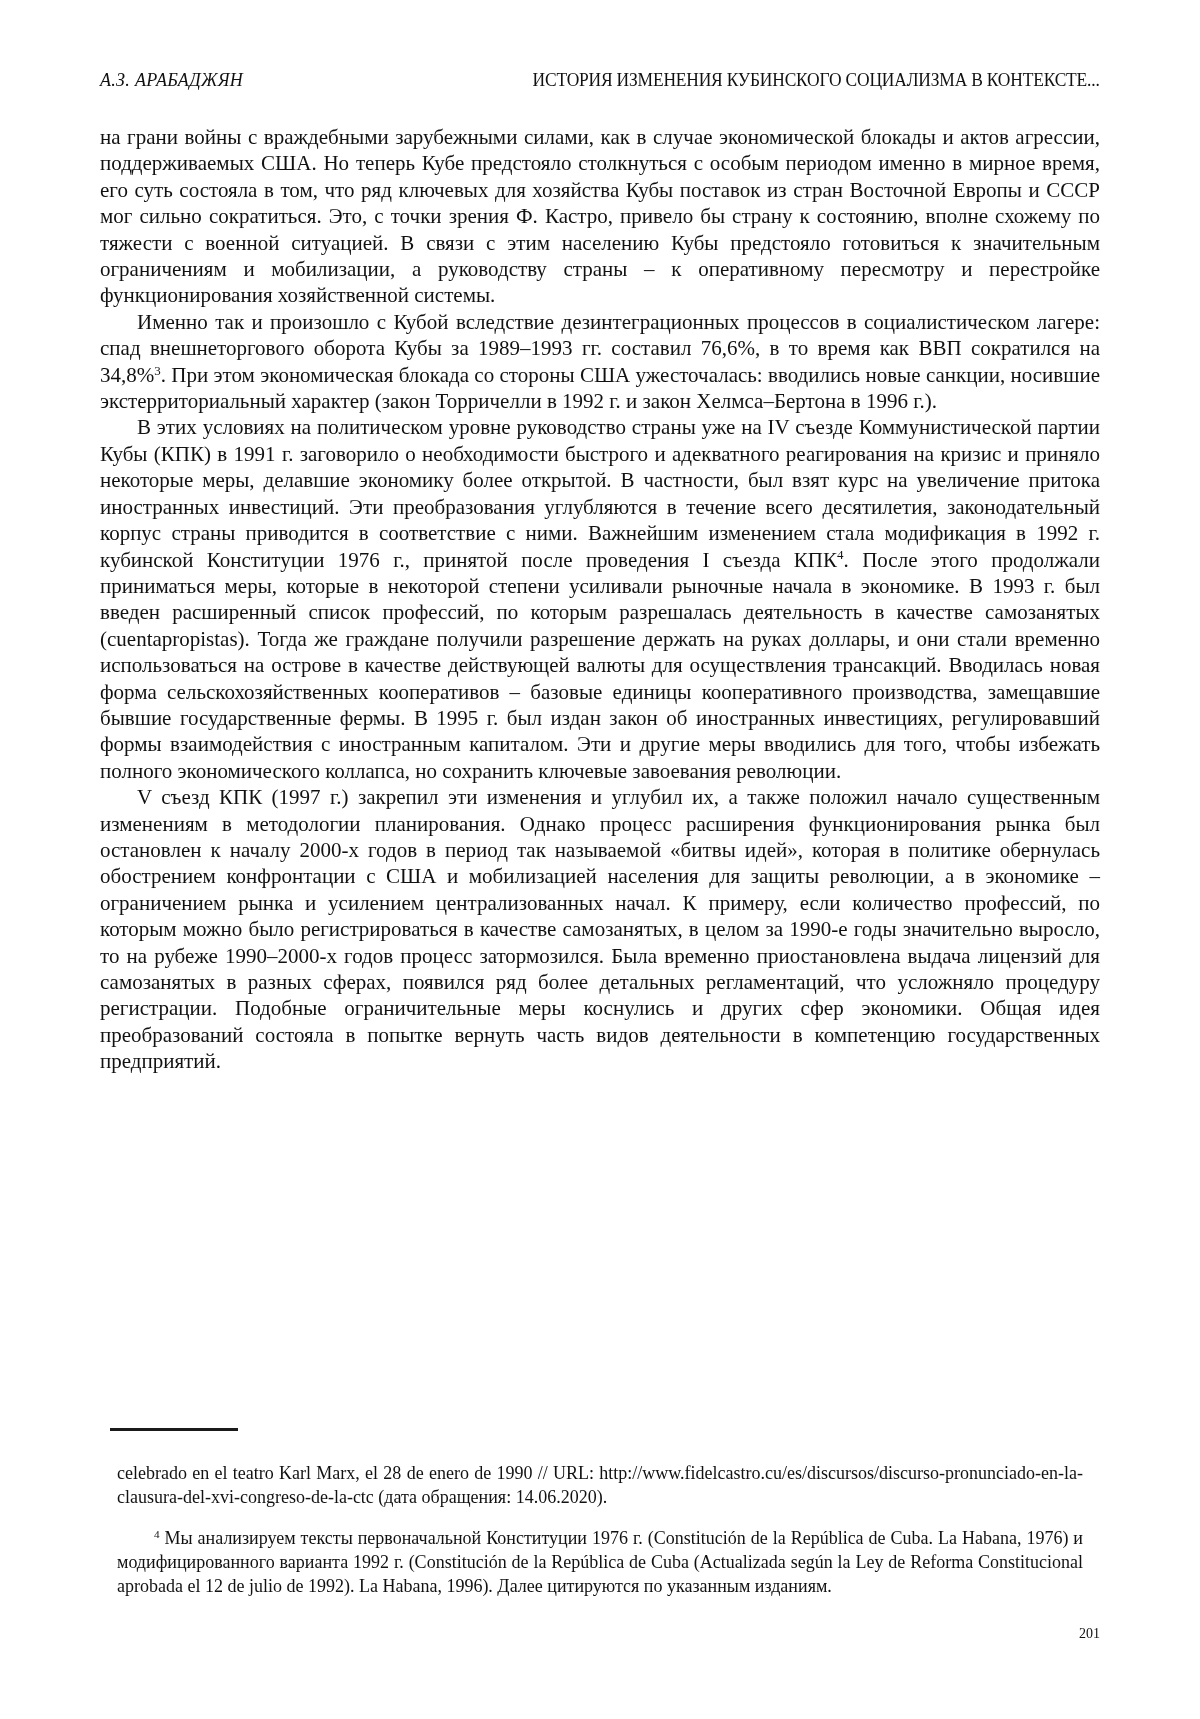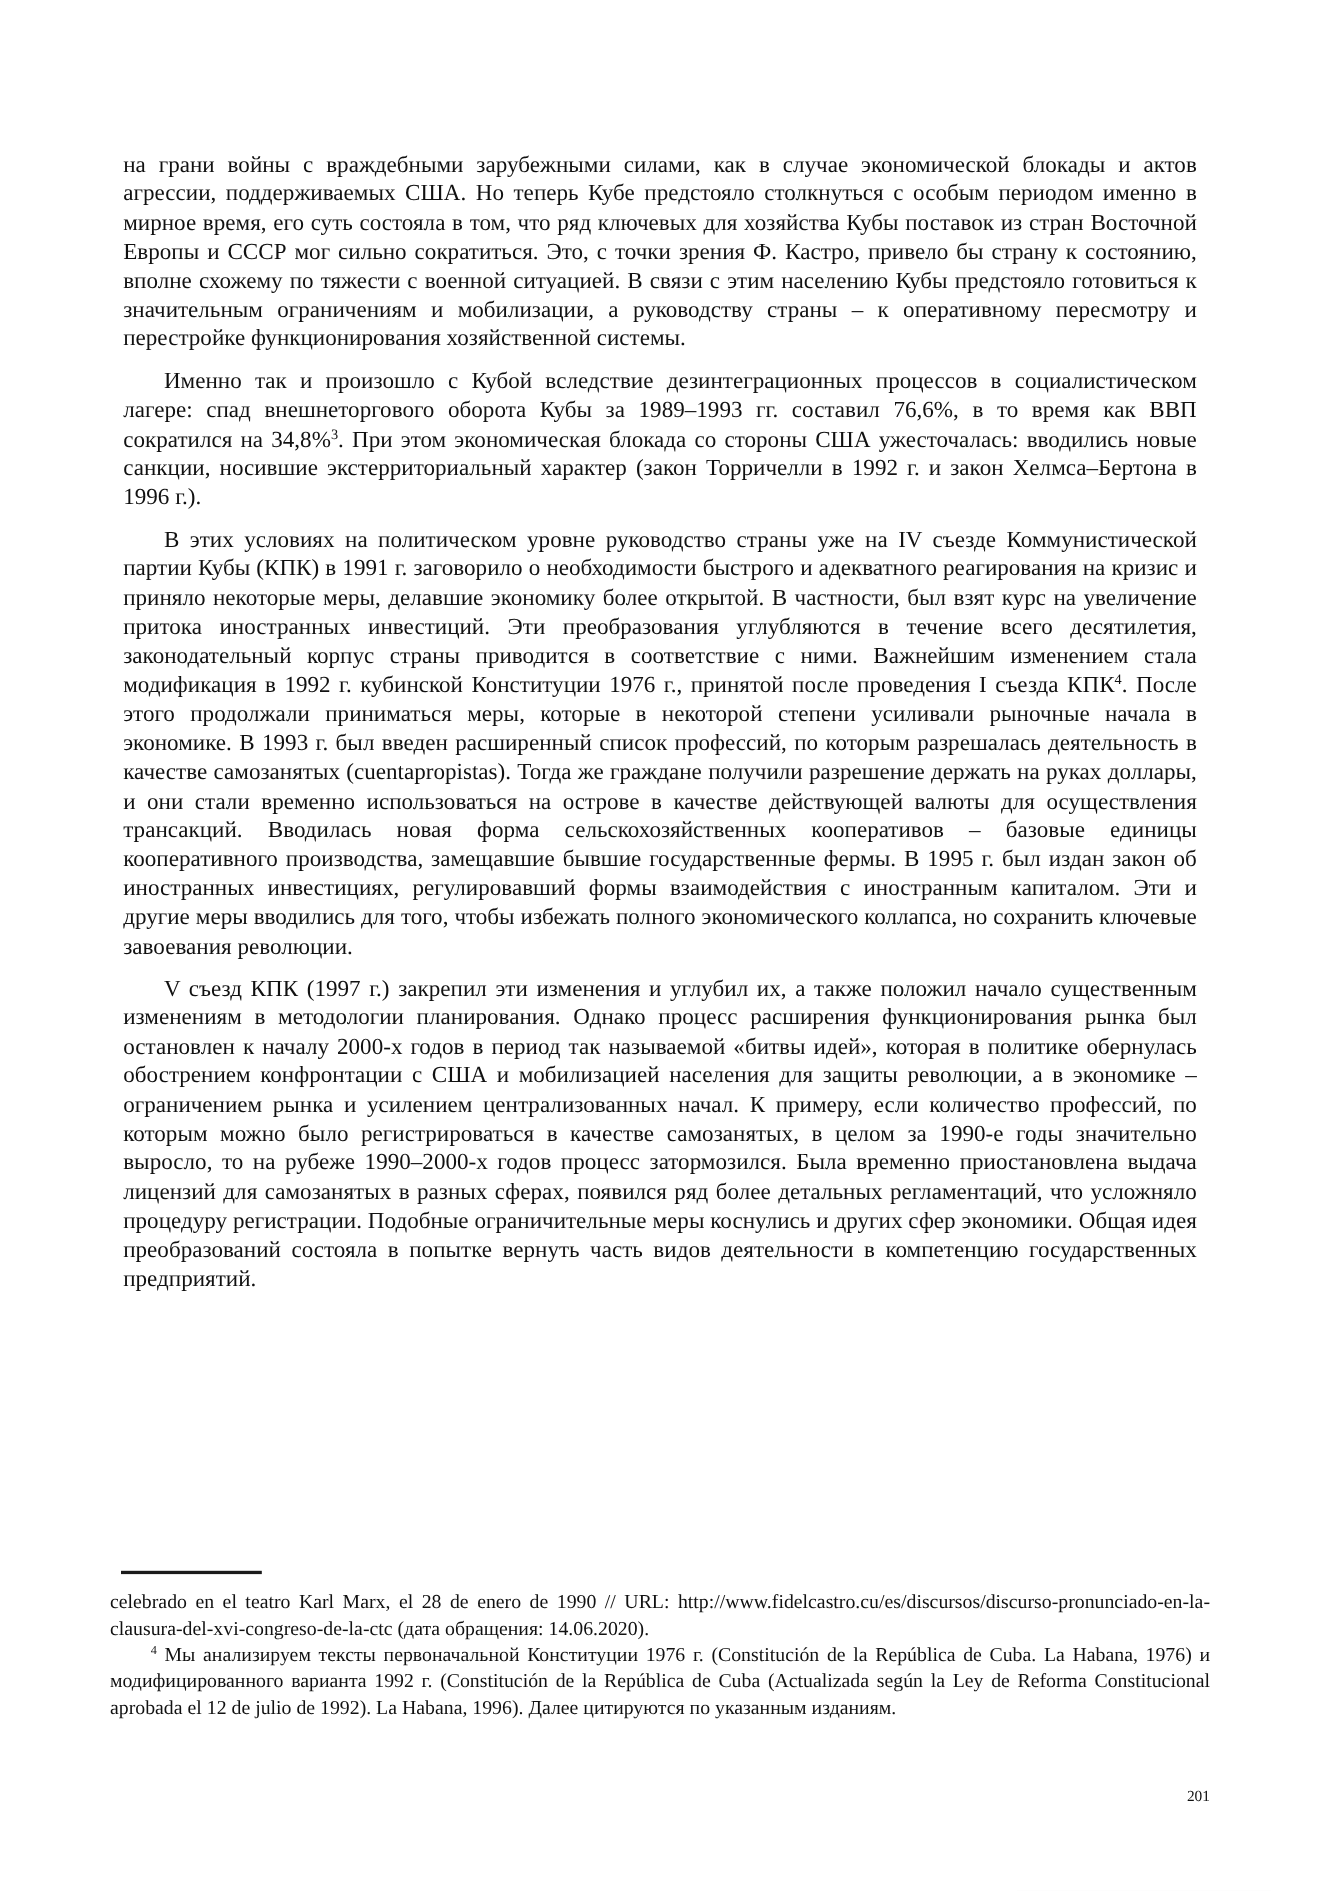--- a/index.html
+++ b/index.html
@@ -35,21 +35,21 @@
   }
   .body-text {
     position: absolute;
     top: 124px;
     left: 100px;
     width: 1000px;
     font-size: 21px;
     line-height: 26.4px;
     text-align: justify;
   }
-  .body-text p { margin: 12px; }
+  .body-text p { margin: 0; }
   .body-text p.indent { text-indent: 37px; }
   sup.fn-ref {
     font-size: 0.62em;
     line-height: 0;
     vertical-align: baseline;
     position: relative;
     top: -0.55em;
   }
   .footnote-rule {
     position: absolute;
@@ -61,34 +61,38 @@
   }
   .footnotes {
     position: absolute;
     top: 1444px;
     left: 100px;
     width: 1000px;
     font-size: 18px;
     line-height: 24px;
     text-align: justify;
   }
-  .footnotes p { margin: 0; }
+  .footnotes p { margin: 17px; }
   .footnotes p.indent { text-indent: 37px; }
   .page-number {
     position: absolute;
     top: 1626px;
     right: 100px;
     font-size: 14px;
   }
 </style>
 </head>
 <body>
 
 <div class="page">
 
+  <div class="running-head">
+    <span class="running-author">А.З. АРАБАДЖЯН</span>
+    <span class="running-title">ИСТОРИЯ ИЗМЕНЕНИЯ КУБИНСКОГО СОЦИАЛИЗМА В КОНТЕКСТЕ...</span>
+  </div>
 
   <div class="body-text">
       <p class="">на грани войны с враждебными зарубежными силами, как в случае экономической блокады и актов агрессии, поддерживаемых США. Но теперь Кубе предстояло столкнуться с особым периодом именно в мирное время, его суть состояла в том, что ряд ключевых для хозяйства Кубы поставок из стран Восточной Европы и СССР мог сильно сократиться. Это, с точки зрения Ф. Кастро, привело бы страну к состоянию, вполне схожему по тяжести с военной ситуацией. В связи с этим населению Кубы предстояло готовиться к значительным ограничениям и мобилизации, а руководству страны – к оперативному пересмотру и перестройке функционирования хозяйственной системы.</p>
       <p class="indent">Именно так и произошло с Кубой вследствие дезинтеграционных процессов в социалистическом лагере: спад внешнеторгового оборота Кубы за 1989–1993 гг. составил 76,6%, в то время как ВВП сократился на 34,8%<sup class="fn-ref">3</sup>. При этом экономическая блокада со стороны США ужесточалась: вводились новые санкции, носившие экстерриториальный характер (закон Торричелли в 1992 г. и закон Хелмса–Бертона в 1996 г.).</p>
       <p class="indent">В этих условиях на политическом уровне руководство страны уже на IV съезде Коммунистической партии Кубы (КПК) в 1991 г. заговорило о необходимости быстрого и адекватного реагирования на кризис и приняло некоторые меры, делавшие экономику более открытой. В частности, был взят курс на увеличение притока иностранных инвестиций. Эти преобразования углубляются в течение всего десятилетия, законодательный корпус страны приводится в соответствие с ними. Важнейшим изменением стала модификация в 1992 г. кубинской Конституции 1976 г., принятой после проведения I съезда КПК<sup class="fn-ref">4</sup>. После этого продолжали приниматься меры, которые в некоторой степени усиливали рыночные начала в экономике. В 1993 г. был введен расширенный список профессий, по которым разрешалась деятельность в качестве самозанятых (cuentapropistas). Тогда же граждане получили разрешение держать на руках доллары, и они стали временно использоваться на острове в качестве действующей валюты для осуществления трансакций. Вводилась новая форма сельскохозяйственных кооперативов – базовые единицы кооперативного производства, замещавшие бывшие государственные фермы. В 1995 г. был издан закон об иностранных инвестициях, регулировавший формы взаимодействия с иностранным капиталом. Эти и другие меры вводились для того, чтобы избежать полного экономического коллапса, но сохранить ключевые завоевания революции.</p>
       <p class="indent">V съезд КПК (1997 г.) закрепил эти изменения и углубил их, а также положил начало существенным изменениям в методологии планирования. Однако процесс расширения функционирования рынка был остановлен к началу 2000-х годов в период так называемой «битвы идей», которая в политике обернулась обострением конфронтации с США и мобилизацией населения для защиты революции, а в экономике – ограничением рынка и усилением централизованных начал. К примеру, если количество профессий, по которым можно было регистрироваться в качестве самозанятых, в целом за 1990-е годы значительно выросло, то на рубеже 1990–2000-х годов процесс затормозился. Была временно приостановлена выдача лицензий для самозанятых в разных сферах, появился ряд более детальных регламентаций, что усложняло процедуру регистрации. Подобные ограничительные меры коснулись и других сфер экономики. Общая идея преобразований состояла в попытке вернуть часть видов деятельности в компетенцию государственных предприятий.</p>
     </div>
 
   <div class="footnote-rule"></div>
 

